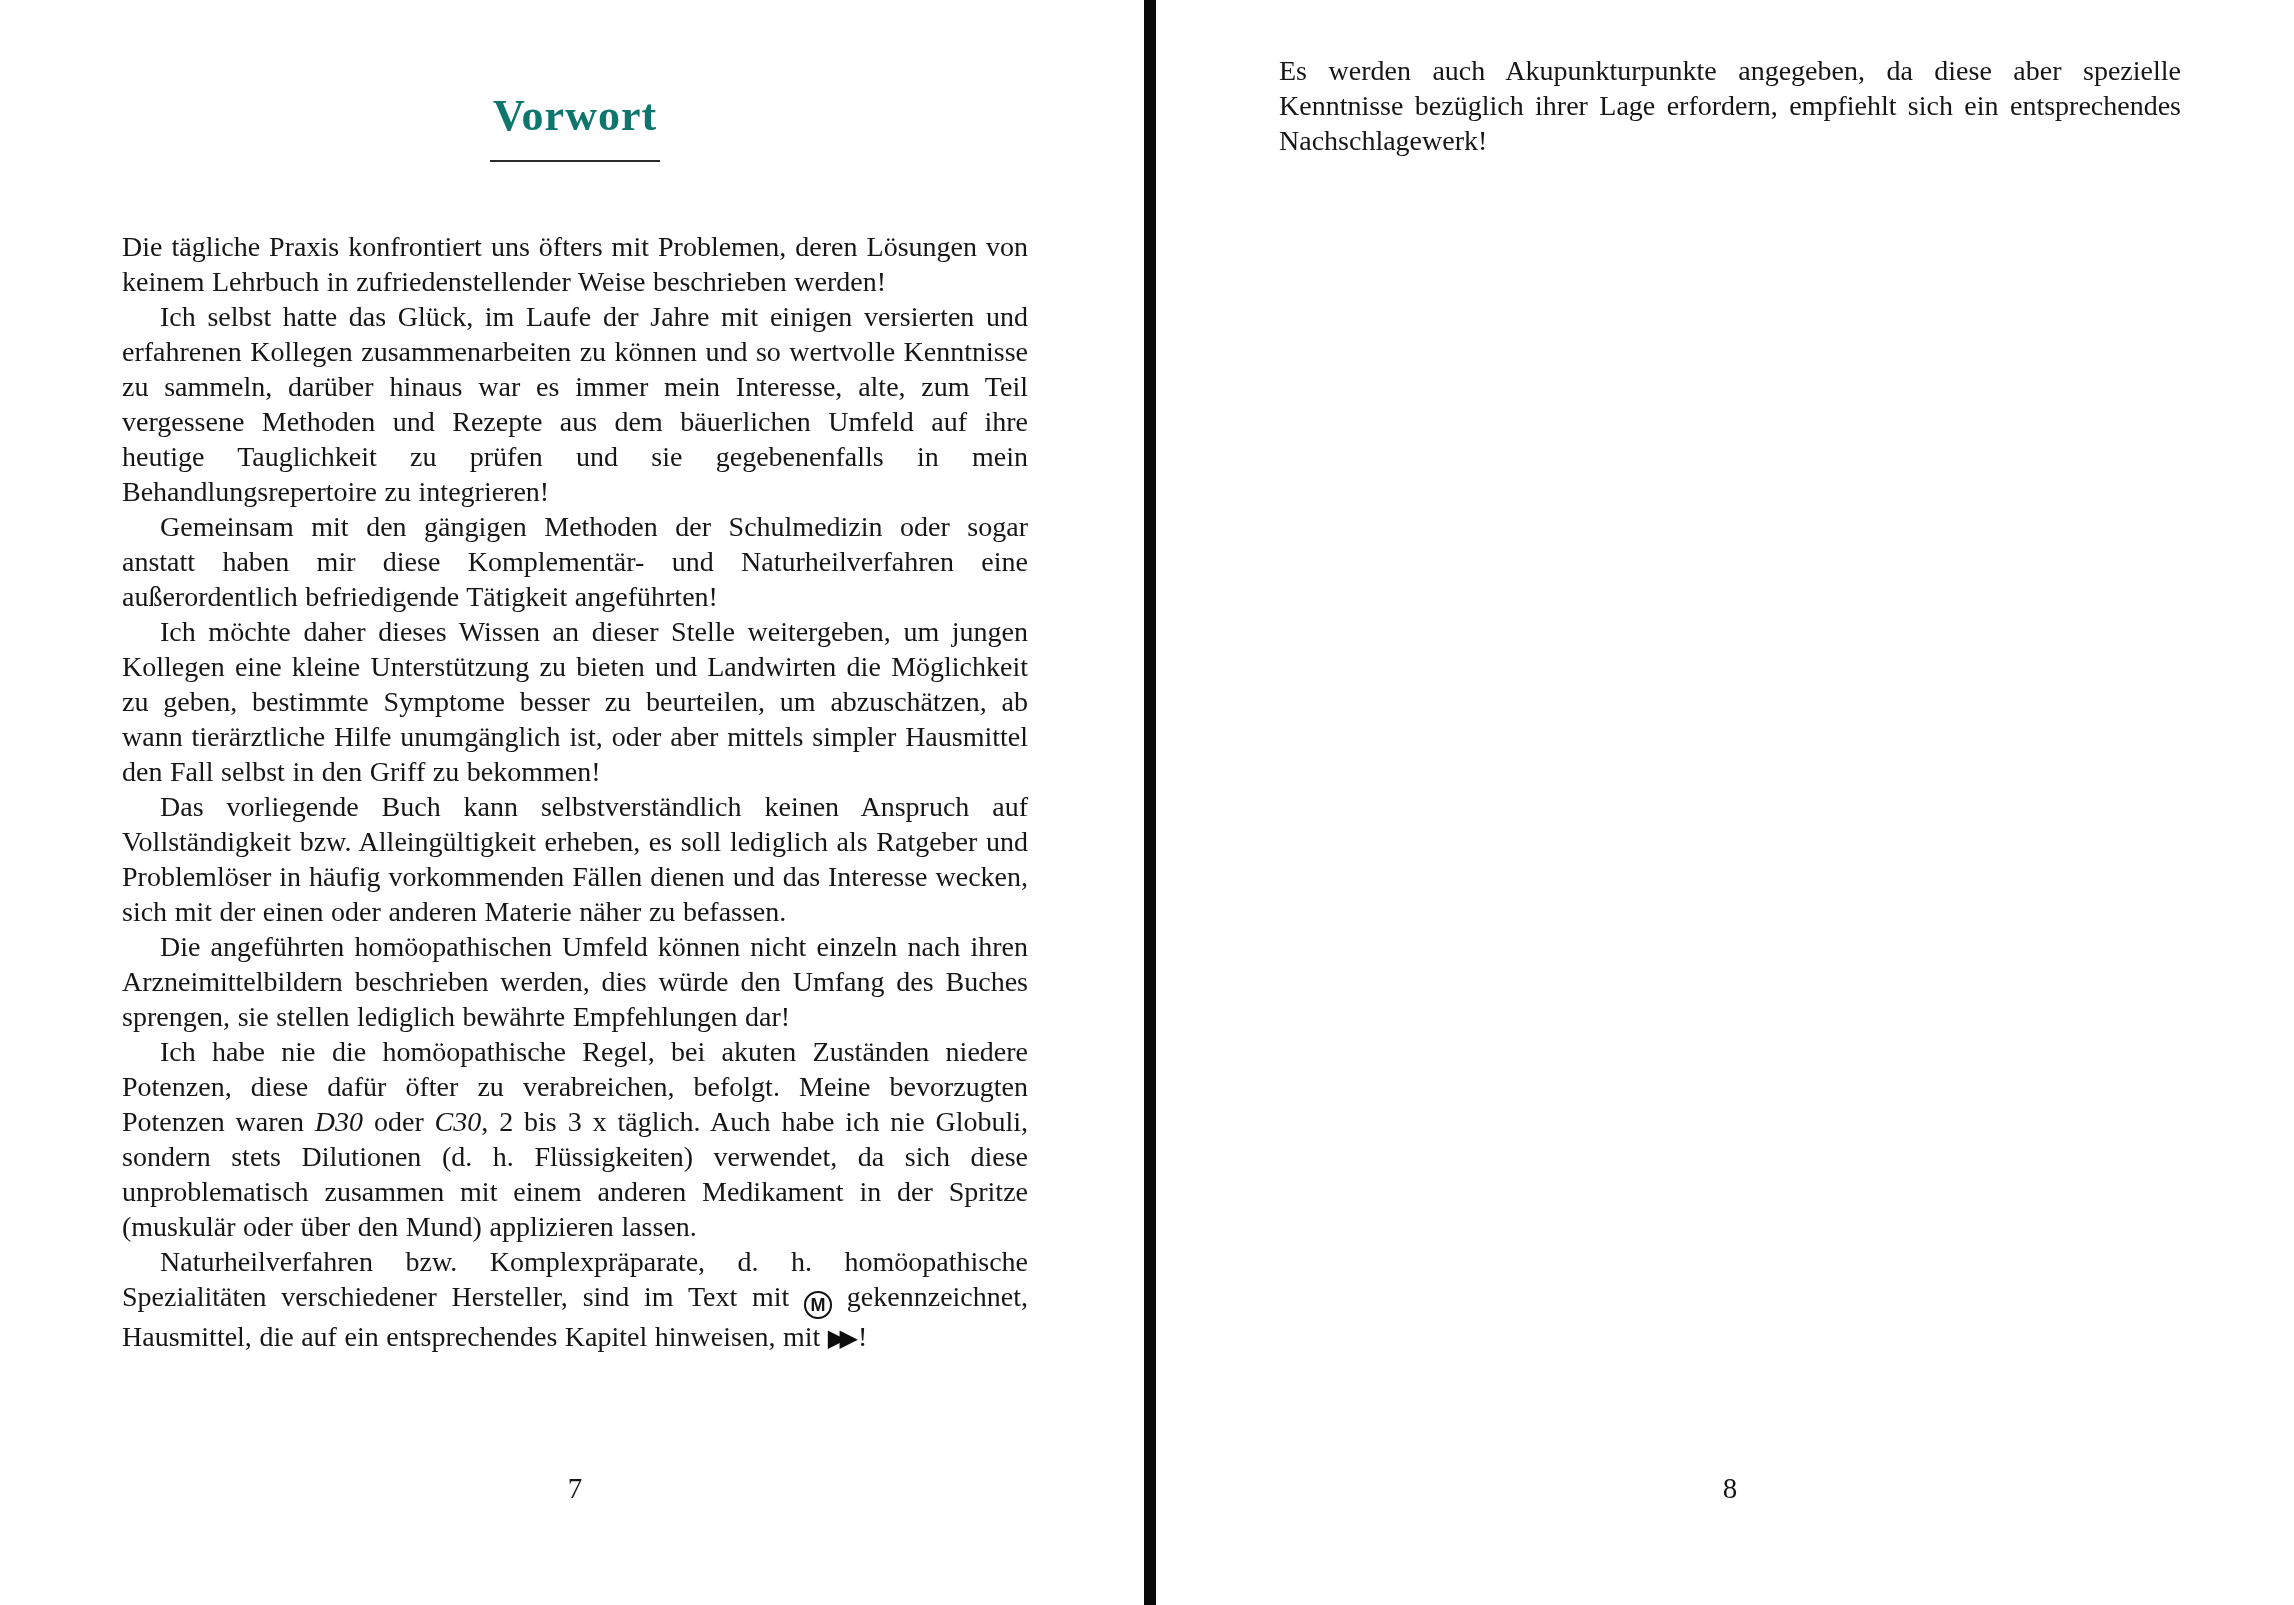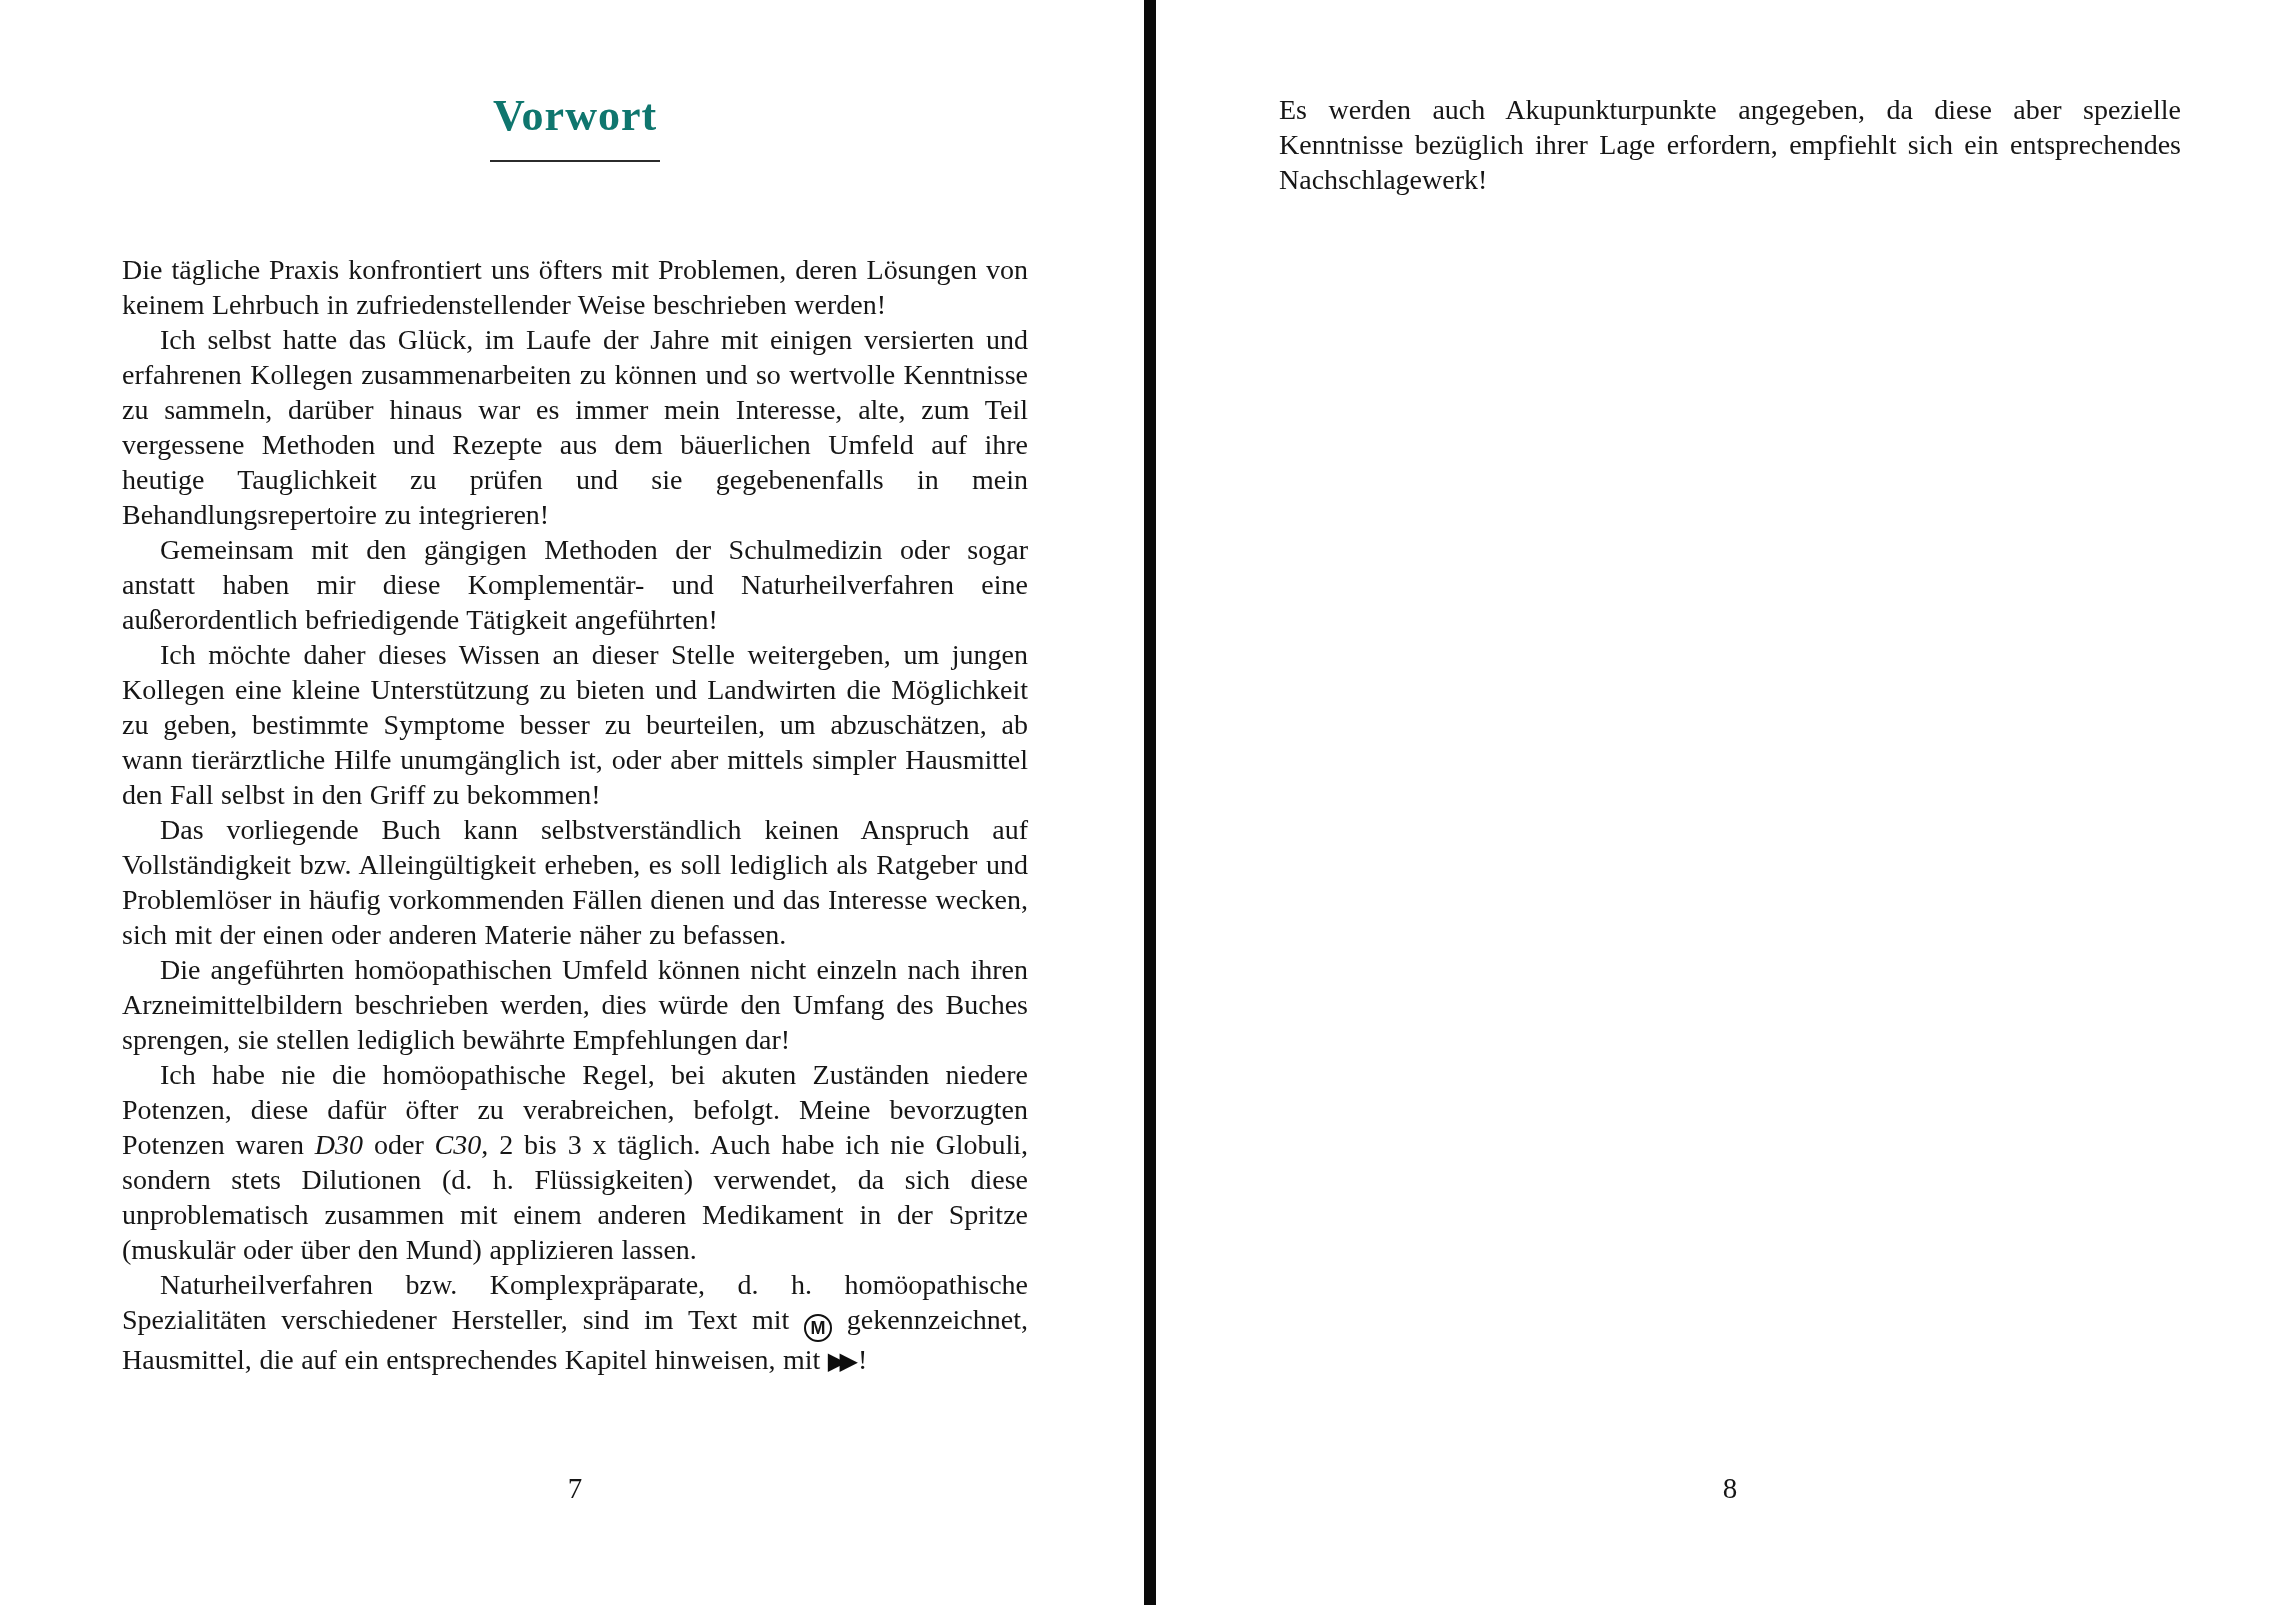--- a/index.html
+++ b/index.html
@@ -59,22 +59,22 @@
 
   .body {
     text-align: justify;
     font-size: 28px;
     line-height: 35px;
     color: #161616;
     hyphens: auto;
     -webkit-hyphens: auto;
     word-spacing: 0.02em;
   }
-  .page-left  .body { margin-top: 90px; }
-  .page-right .body { margin-top: 92px; }
+  .page-left  .body { margin-top: 67px; }
+  .page-right .body { margin-top: 53px; }
   .body p { margin: 0; padding: 0; }
   .body p.indent { text-indent: 38px; }
 
   .seg-italic { font-style: italic; }
   .seg-bold   { font-weight: 700; font-size: 1.06em; }
 
   .seg-circled-m {
     display: inline-flex;
     align-items: center;
     justify-content: center;

